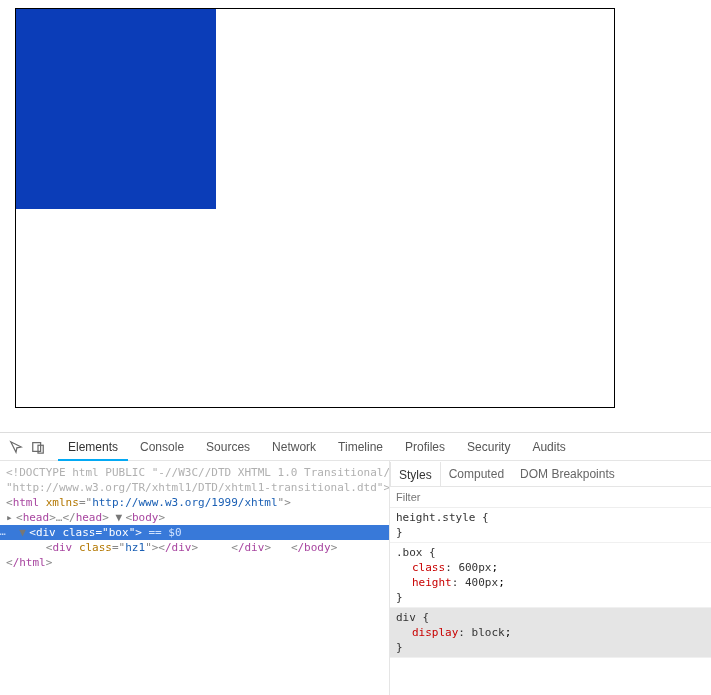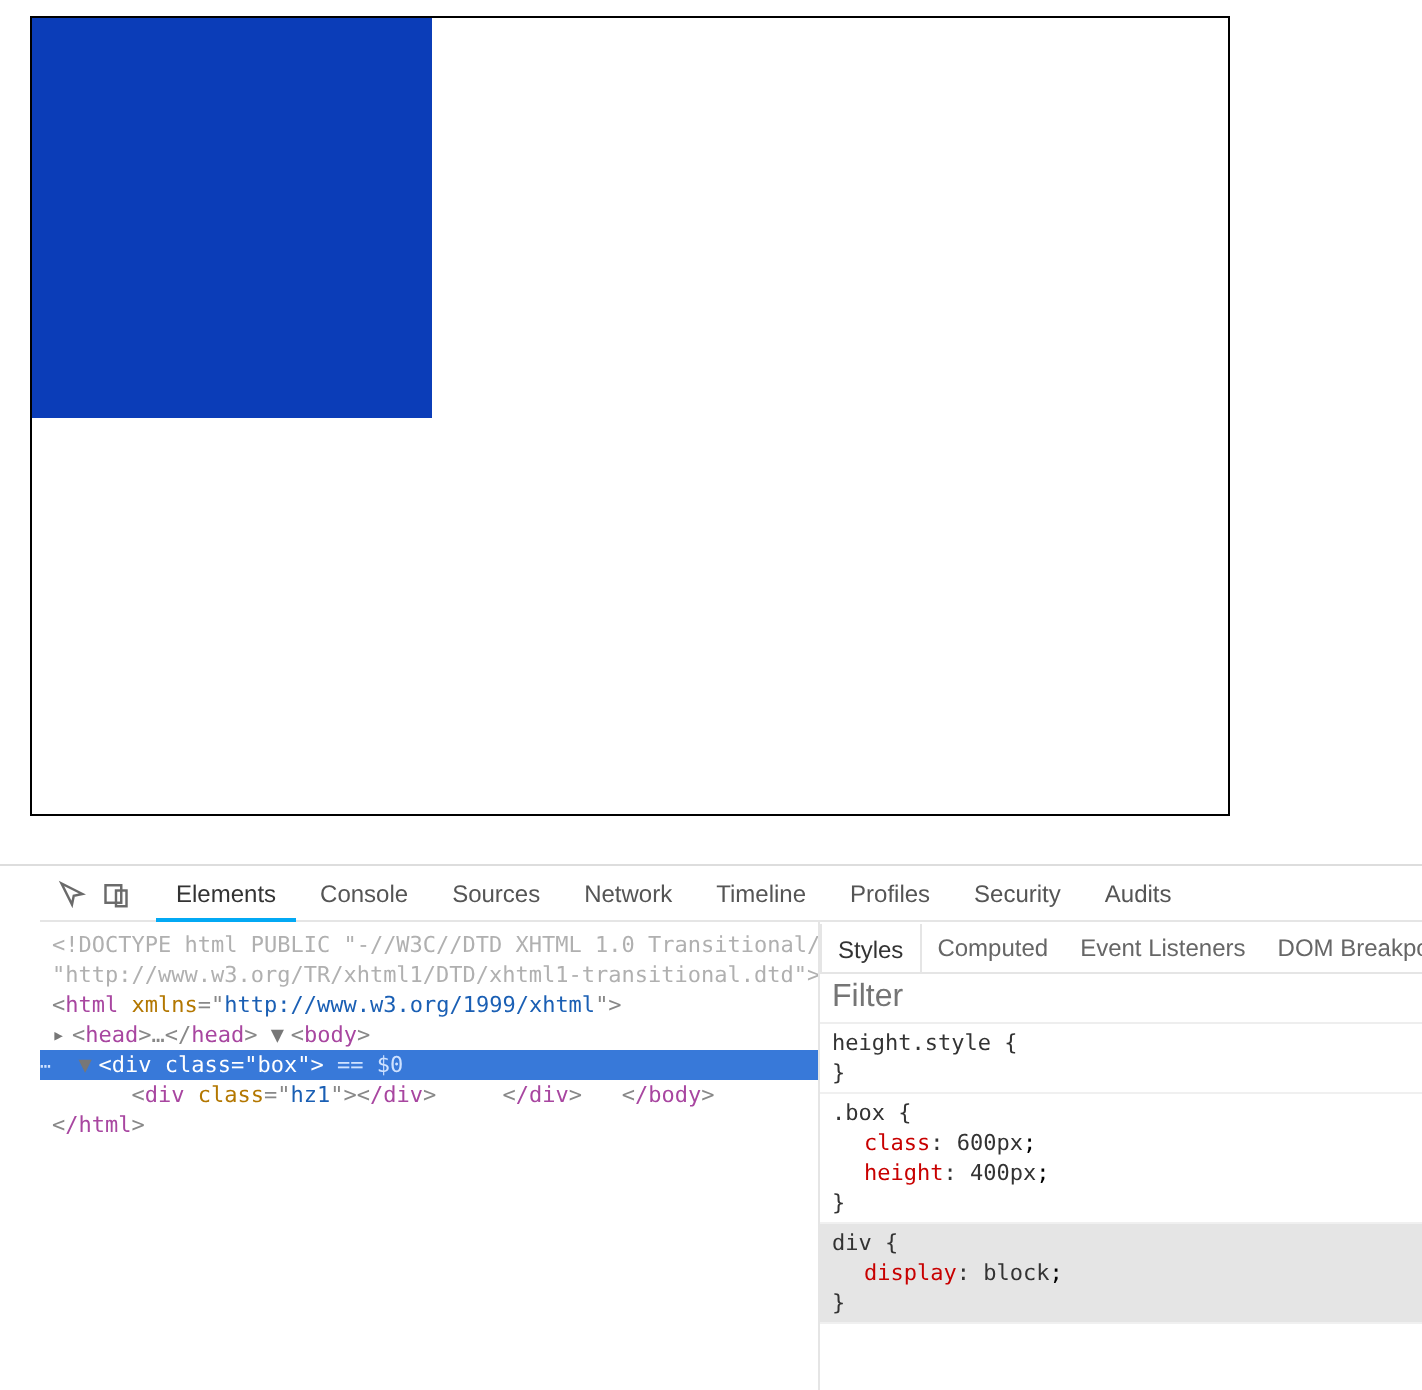--- a/index.html
+++ b/index.html
@@ -31,21 +31,20 @@
   background: #0b3db8;
   position: absolute;
   top: 0; left: 0;
 }
 .devtools {
   flex: 1;
   border-top: 1px solid #ddd;
   background: #fff;
   display: flex;
   flex-direction: column;
-  padding-left: 20px;
 }
 .dt-tabs {
   height: 28px;
   display: flex;
   align-items: center;
   border-bottom: 1px solid #e5e5e5;
   padding: 0 6px;
   gap: 2px;
   color: #555;
 }
@@ -132,21 +131,21 @@
   top: 1px;
 }
 .filter-row {
   border-bottom: 1px solid #eee;
   padding: 3px 6px;
 }
 .filter-input {
   width: 100%;
   border: none;
   outline: none;
-  font-size: 16px;
+  font-size: 11px;
   color: #888;
   background: transparent;
 }
 .rules {
   flex: 1;
   font-family: Consolas, Menlo, monospace;
   font-size: 11px;
   line-height: 15px;
   overflow: hidden;
 }
@@ -209,21 +208,20 @@
       <span class="dom-line">      <span class="punct">&lt;</span><span class="tag">div</span> <span class="attr-name">class</span><span class="punct">="</span><span class="attr-val">hz1</span><span class="punct">"&gt;&lt;</span><span class="tag">/div</span><span class="punct">&gt;</span></span>
       <span class="dom-line">    <span class="punct">&lt;</span><span class="tag">/div</span><span class="punct">&gt;</span></span>
       <span class="dom-line">  <span class="punct">&lt;</span><span class="tag">/body</span><span class="punct">&gt;</span></span>
       <span class="dom-line"><span class="punct">&lt;</span><span class="tag">/html</span><span class="punct">&gt;</span></span>
     </div>
 
     <div class="styles-pane">
       <div class="sub-tabs">
         <div class="sub-tab active">Styles</div>
         <div class="sub-tab">Computed</div>
-        <div class="sub-tab">Event Listeners</div>
         <div class="sub-tab">DOM Breakpoints</div>
 
       </div>
       <div class="filter-row">
         <input class="filter-input" placeholder="Filter" style="">
       </div>
       <div class="rules">
         <div class="rule">
           <span class="selector">height.style</span><span class="brace"> {</span><br>
           <span class="brace">}</span>

